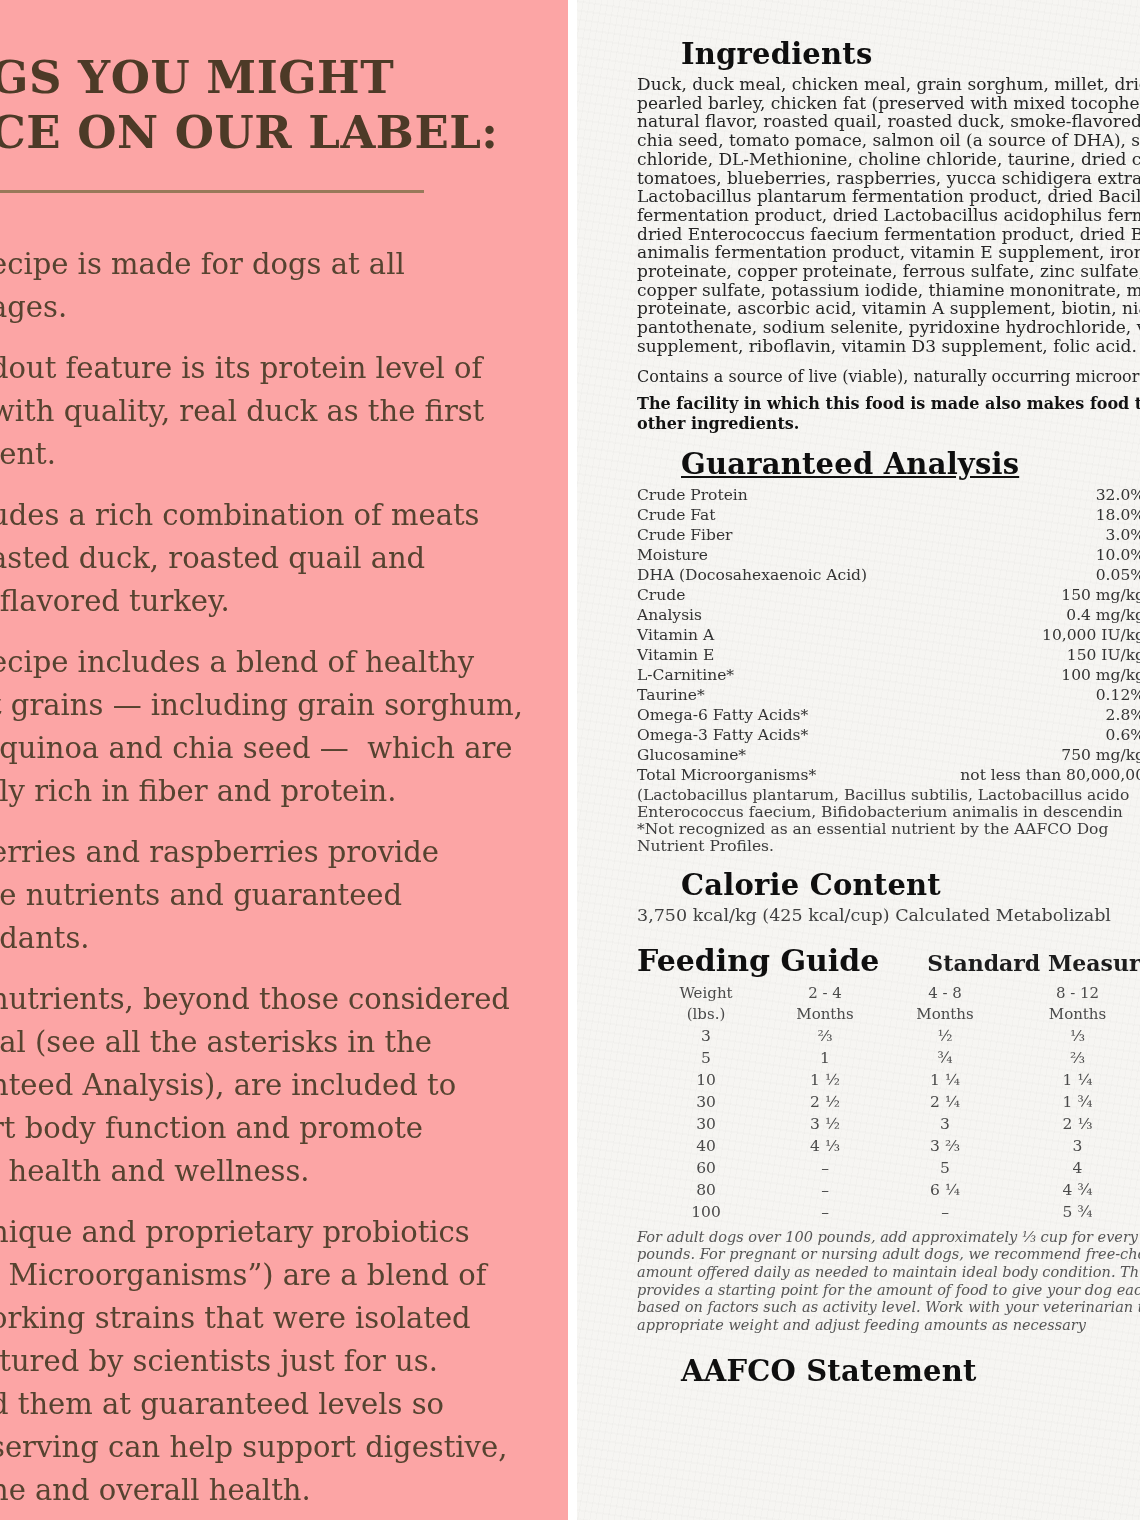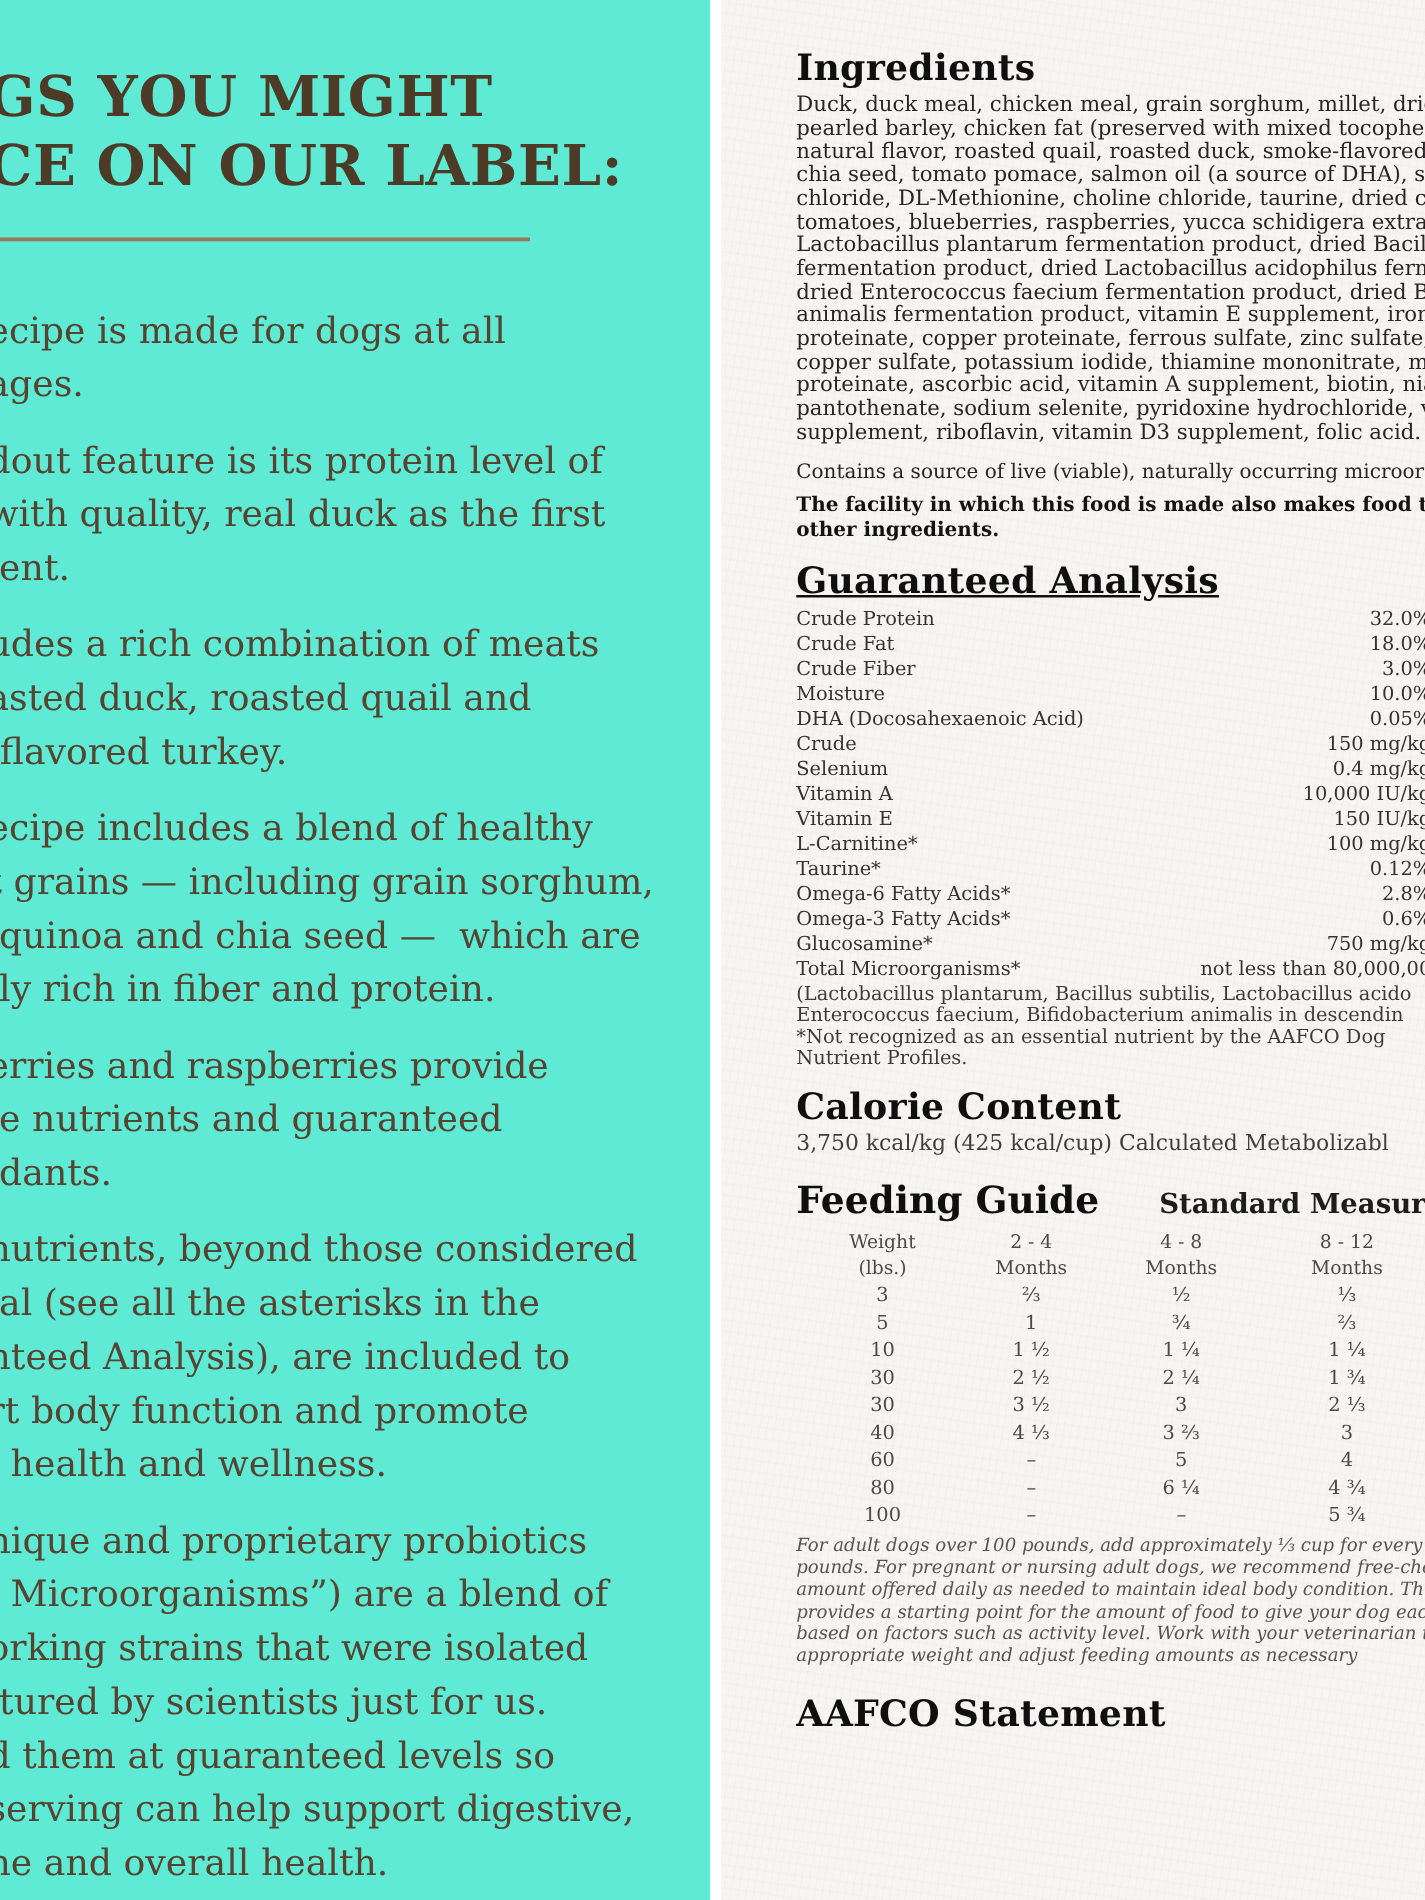--- a/index.html
+++ b/index.html
@@ -4,21 +4,21 @@
 <style>
   html,body{margin:0;padding:0;}
   body{
     width:1140px;height:1520px;overflow:hidden;position:relative;
     font-family:"DejaVu Serif","Liberation Serif",serif;
     background:#f6f5f2;
   }
   
   .left-panel{
     position:absolute;left:0;top:0;width:568px;height:1520px;
-    background:#5eead4;overflow:hidden;
+    background:#fca5a5;overflow:hidden;
   }
   .left-inner{margin-left:-10px;padding-top:50px;}
   .left-heading{
     font-size:45px;line-height:55px;font-weight:bold;color:#4d3a27;
     white-space:pre;letter-spacing:0.5px;
   }
   .heading-divider{width:434px;height:3px;background:#97795a;margin-top:30px;}
   .left-paragraphs{margin-top:50px;}
   .left-para{
     font-size:29px;line-height:43px;color:#564330;
@@ -29,21 +29,21 @@
     position:absolute;left:568px;top:0;width:572px;height:1520px;
     box-sizing:border-box;border-left:9px solid #ffffff;
     padding-left:60px;overflow:hidden;
     background-color:#f6f5f2;
     background-image:
       repeating-linear-gradient(100deg, rgba(0,0,0,0.016) 0 1px, rgba(0,0,0,0) 1px 6px),
       repeating-linear-gradient(8deg, rgba(0,0,0,0.012) 0 2px, rgba(0,0,0,0) 2px 9px);
   }
   .section-heading{
     font-size:29px;line-height:32px;font-weight:bold;color:#0f0f0f;
-    letter-spacing:0.2px;white-space:nowrap;
+    letter-spacing:0.2px;white-space:nowrap;margin-left:44px;
   }
   .ing-heading{margin-top:38px;}
   .ing-body{font-size:17px;line-height:18.7px;color:#262626;white-space:pre;margin-top:5px;}
   .contains-note{font-size:16px;line-height:19px;color:#262626;white-space:pre;margin-top:11px;}
   .facility-note{font-size:16px;line-height:20px;font-weight:bold;color:#121212;white-space:pre;margin-top:8px;}
   .ga-heading{margin-top:14px;text-decoration:underline;}
   .ga-rows{margin-top:5px;width:508px;}
   .ga-row{display:flex;justify-content:space-between;font-size:15.5px;line-height:20px;color:#333333;}
   .ga-label{white-space:nowrap;}
   .ga-value{white-space:nowrap;text-align:right;}
@@ -163,21 +163,21 @@
         <span class="ga-label">DHA (Docosahexaenoic Acid)</span>
         <span class="ga-value">0.05%</span>
       </div>
 
       <div class="ga-row">
         <span class="ga-label">Crude</span>
         <span class="ga-value">150 mg/kg</span>
       </div>
 
       <div class="ga-row">
-        <span class="ga-label">Selenium</span>
+        <span class="ga-label">Analysis</span>
         <span class="ga-value">0.4 mg/kg</span>
       </div>
 
       <div class="ga-row">
         <span class="ga-label">Vitamin A</span>
         <span class="ga-value">10,000 IU/kg</span>
       </div>
 
       <div class="ga-row">
         <span class="ga-label">Vitamin E</span>

